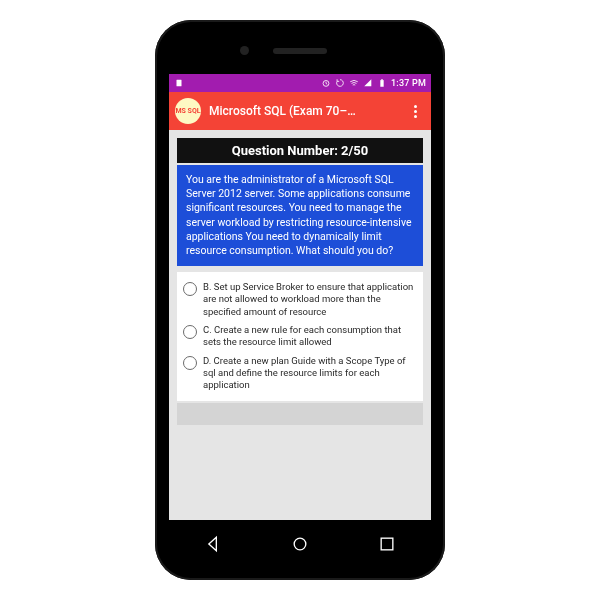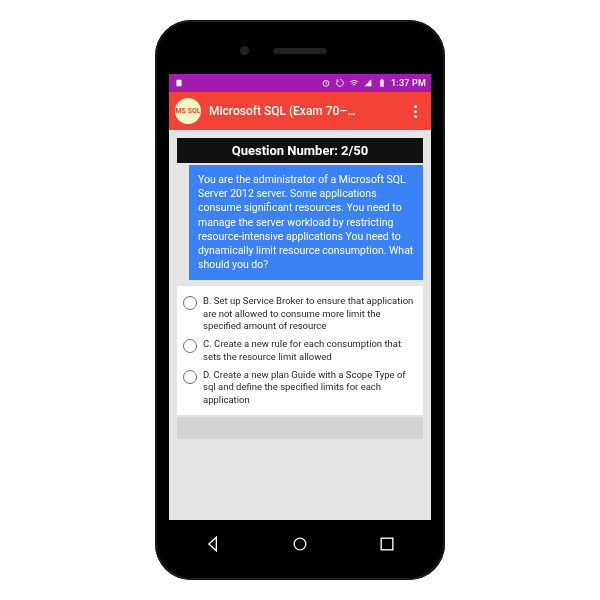--- a/index.html
+++ b/index.html
@@ -63,24 +63,23 @@
     flex: 1; padding: 8px;
     display: flex; flex-direction: column; gap: 2px;
     overflow: hidden;
   }
   .qnum {
     background: #111; color: #fff; text-align: center;
     font-size: 13px; font-weight: 700;
     padding: 5px 4px;
   }
   .qtext {
-    background: #3b82f6; color: #fff;
+    background: #1d4ed8; color: #fff;
     font-size: 10.5px; line-height: 1.35;
     padding: 8px 9px;
-    margin-left: 12px;
   }
   .answers {
     background: #fff;
     padding: 6px 4px 6px 2px;
     margin-top: 4px;
   }
   .opt {
     display: flex; align-items: flex-start; gap: 6px;
     padding: 3px 4px;
   }
@@ -149,29 +148,29 @@
       </div>
     </div>
 
     <div class="content">
       <div class="qnum">Question Number: 2/50</div>
       <div class="qtext">You are the administrator of a Microsoft SQL Server 2012 server. Some applications consume significant resources. You need to manage the server workload by restricting resource-intensive applications You need to dynamically limit resource consumption. What should you do?</div>
 
       <div class="answers">
         <div class="opt">
           <div class="radio"></div>
-          <div class="opt-text">B. Set up Service Broker to ensure that application are not allowed to consume more limit the specified amount of resource</div>
+          <div class="opt-text">B. Set up Service Broker to ensure that application are not allowed to workload more than the specified amount of resource</div>
         </div>
         <div class="opt">
           <div class="radio"></div>
           <div class="opt-text">C. Create a new rule for each consumption that sets the resource limit allowed</div>
         </div>
         <div class="opt">
           <div class="radio"></div>
-          <div class="opt-text">D. Create a new plan Guide with a Scope Type of sql and define the specified limits for each application</div>
+          <div class="opt-text">D. Create a new plan Guide with a Scope Type of sql and define the resource limits for each application</div>
         </div>
       </div>
 
       <div class="bottom-strip"></div>
     </div>
   </div>
 
   <div class="navbar">
     <div class="nav-btn">
       <svg viewBox="0 0 24 24">

